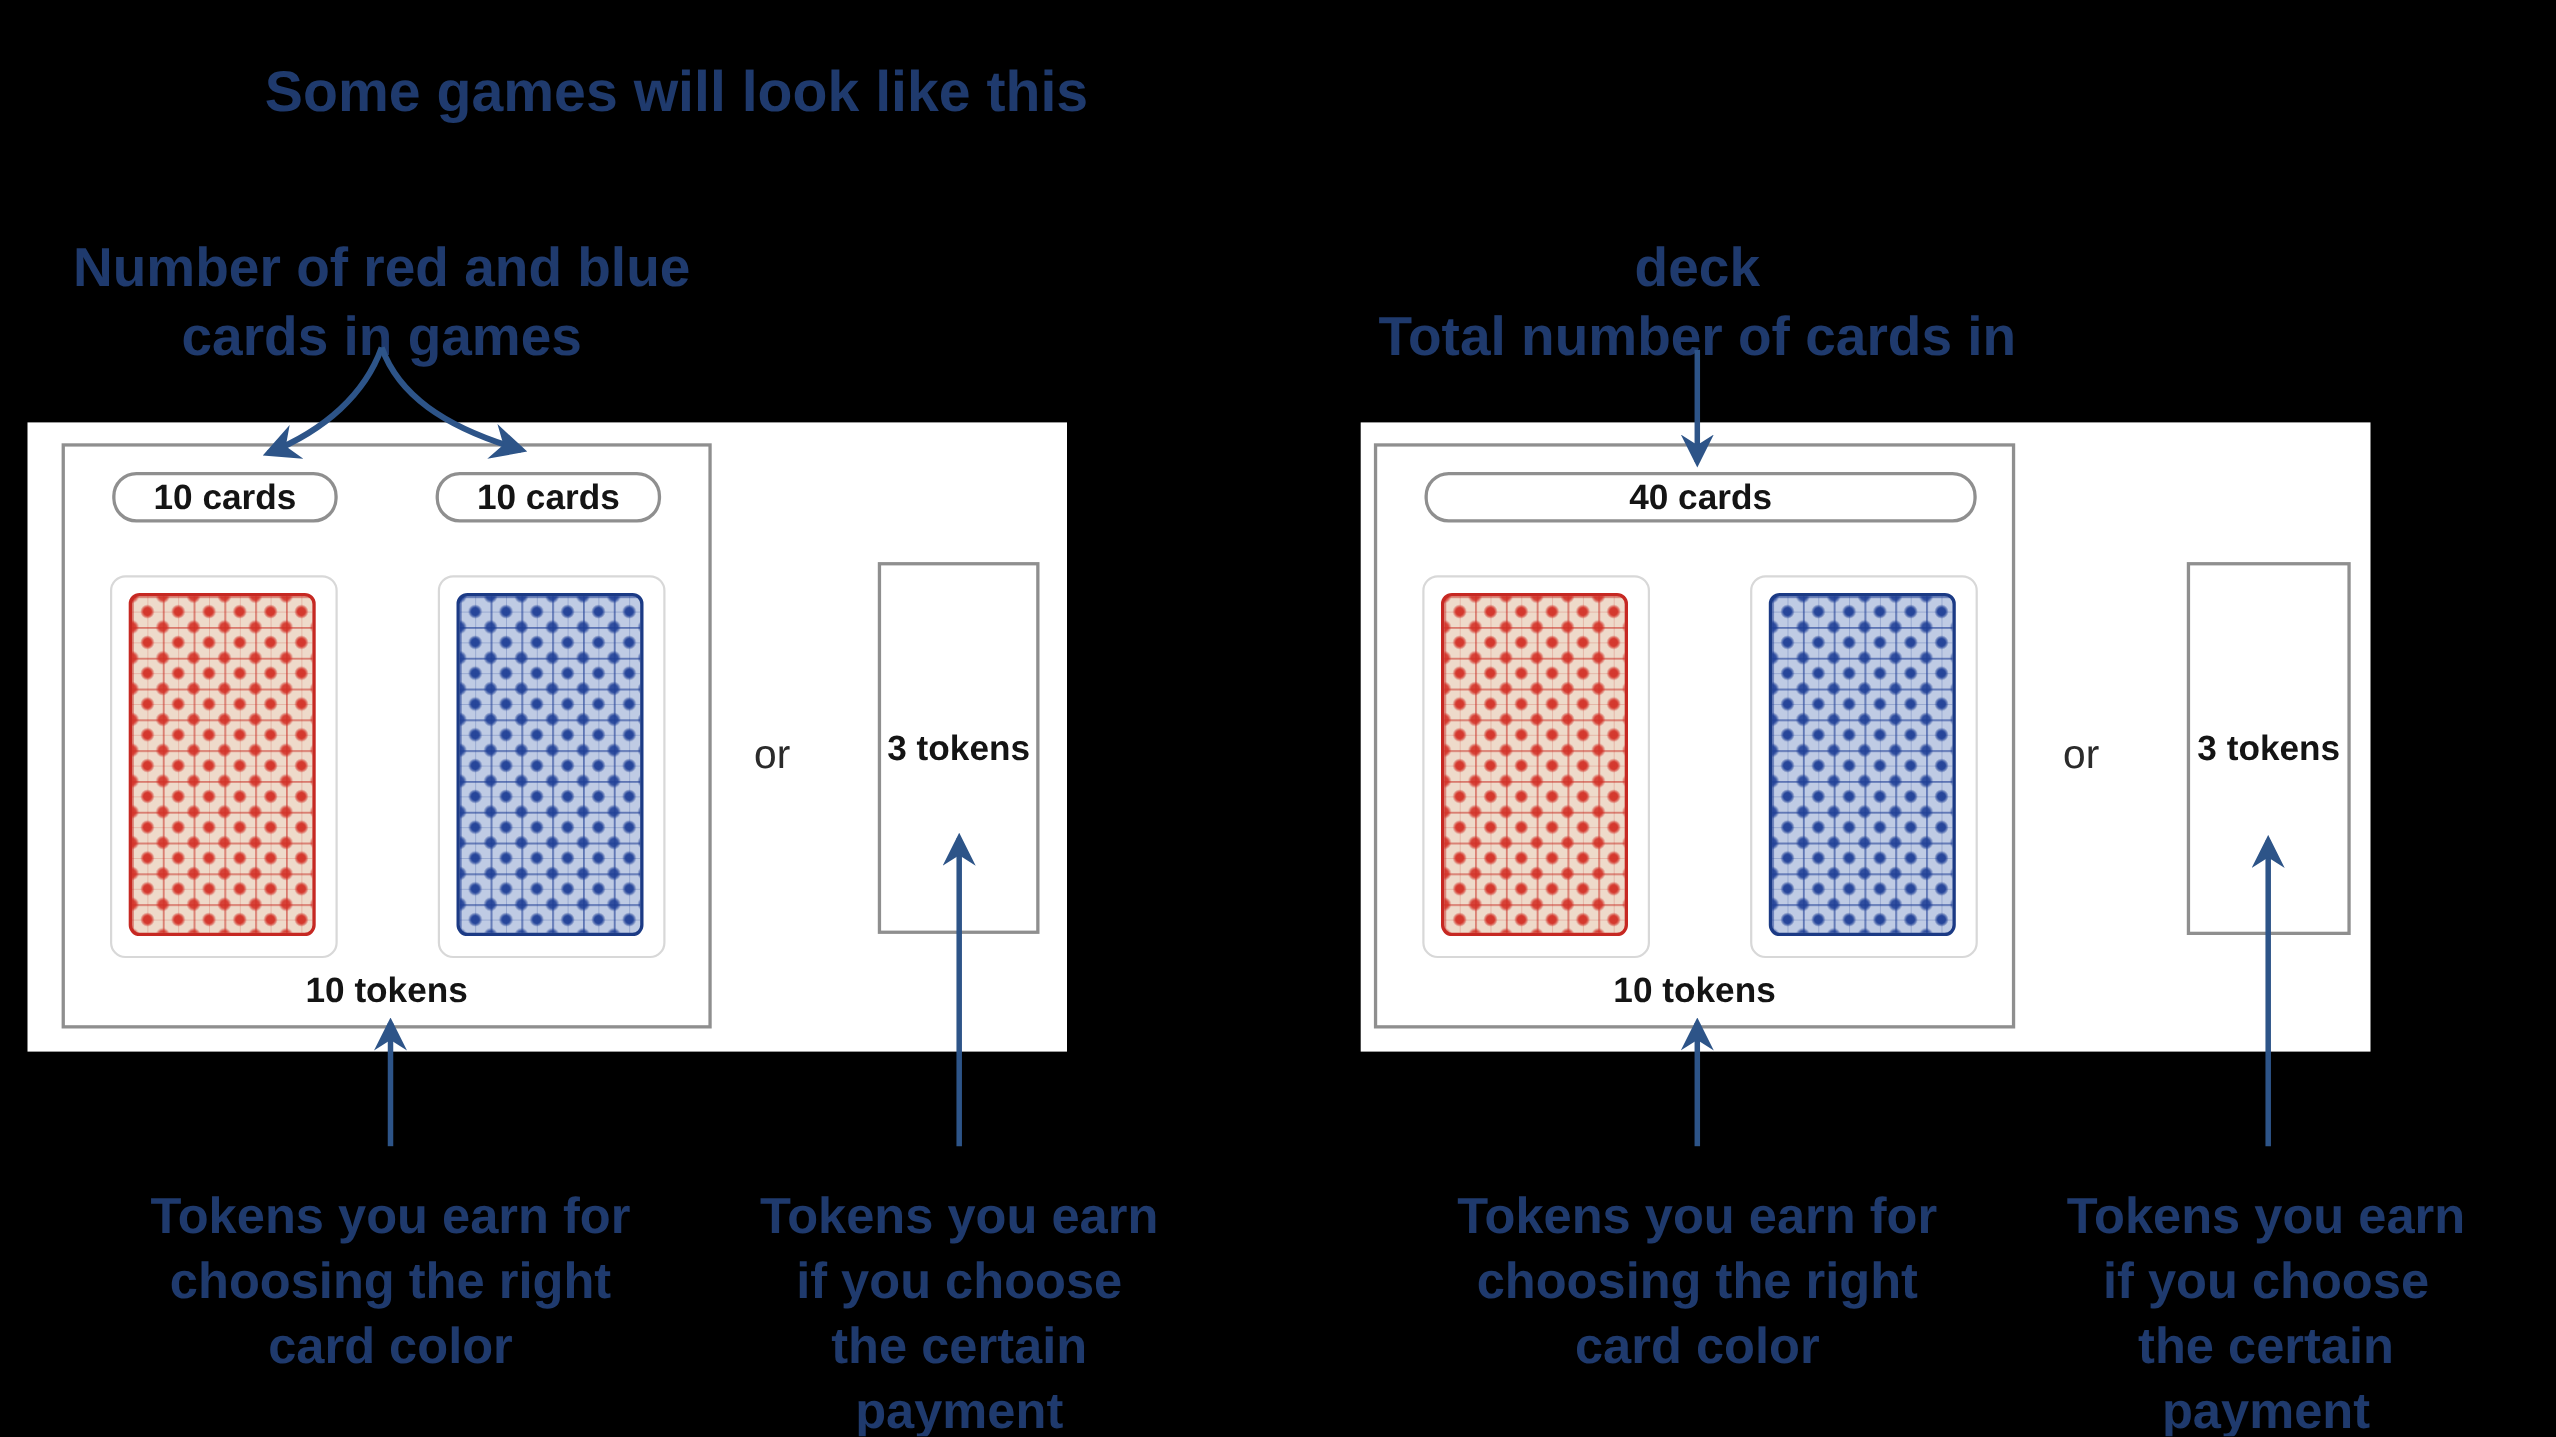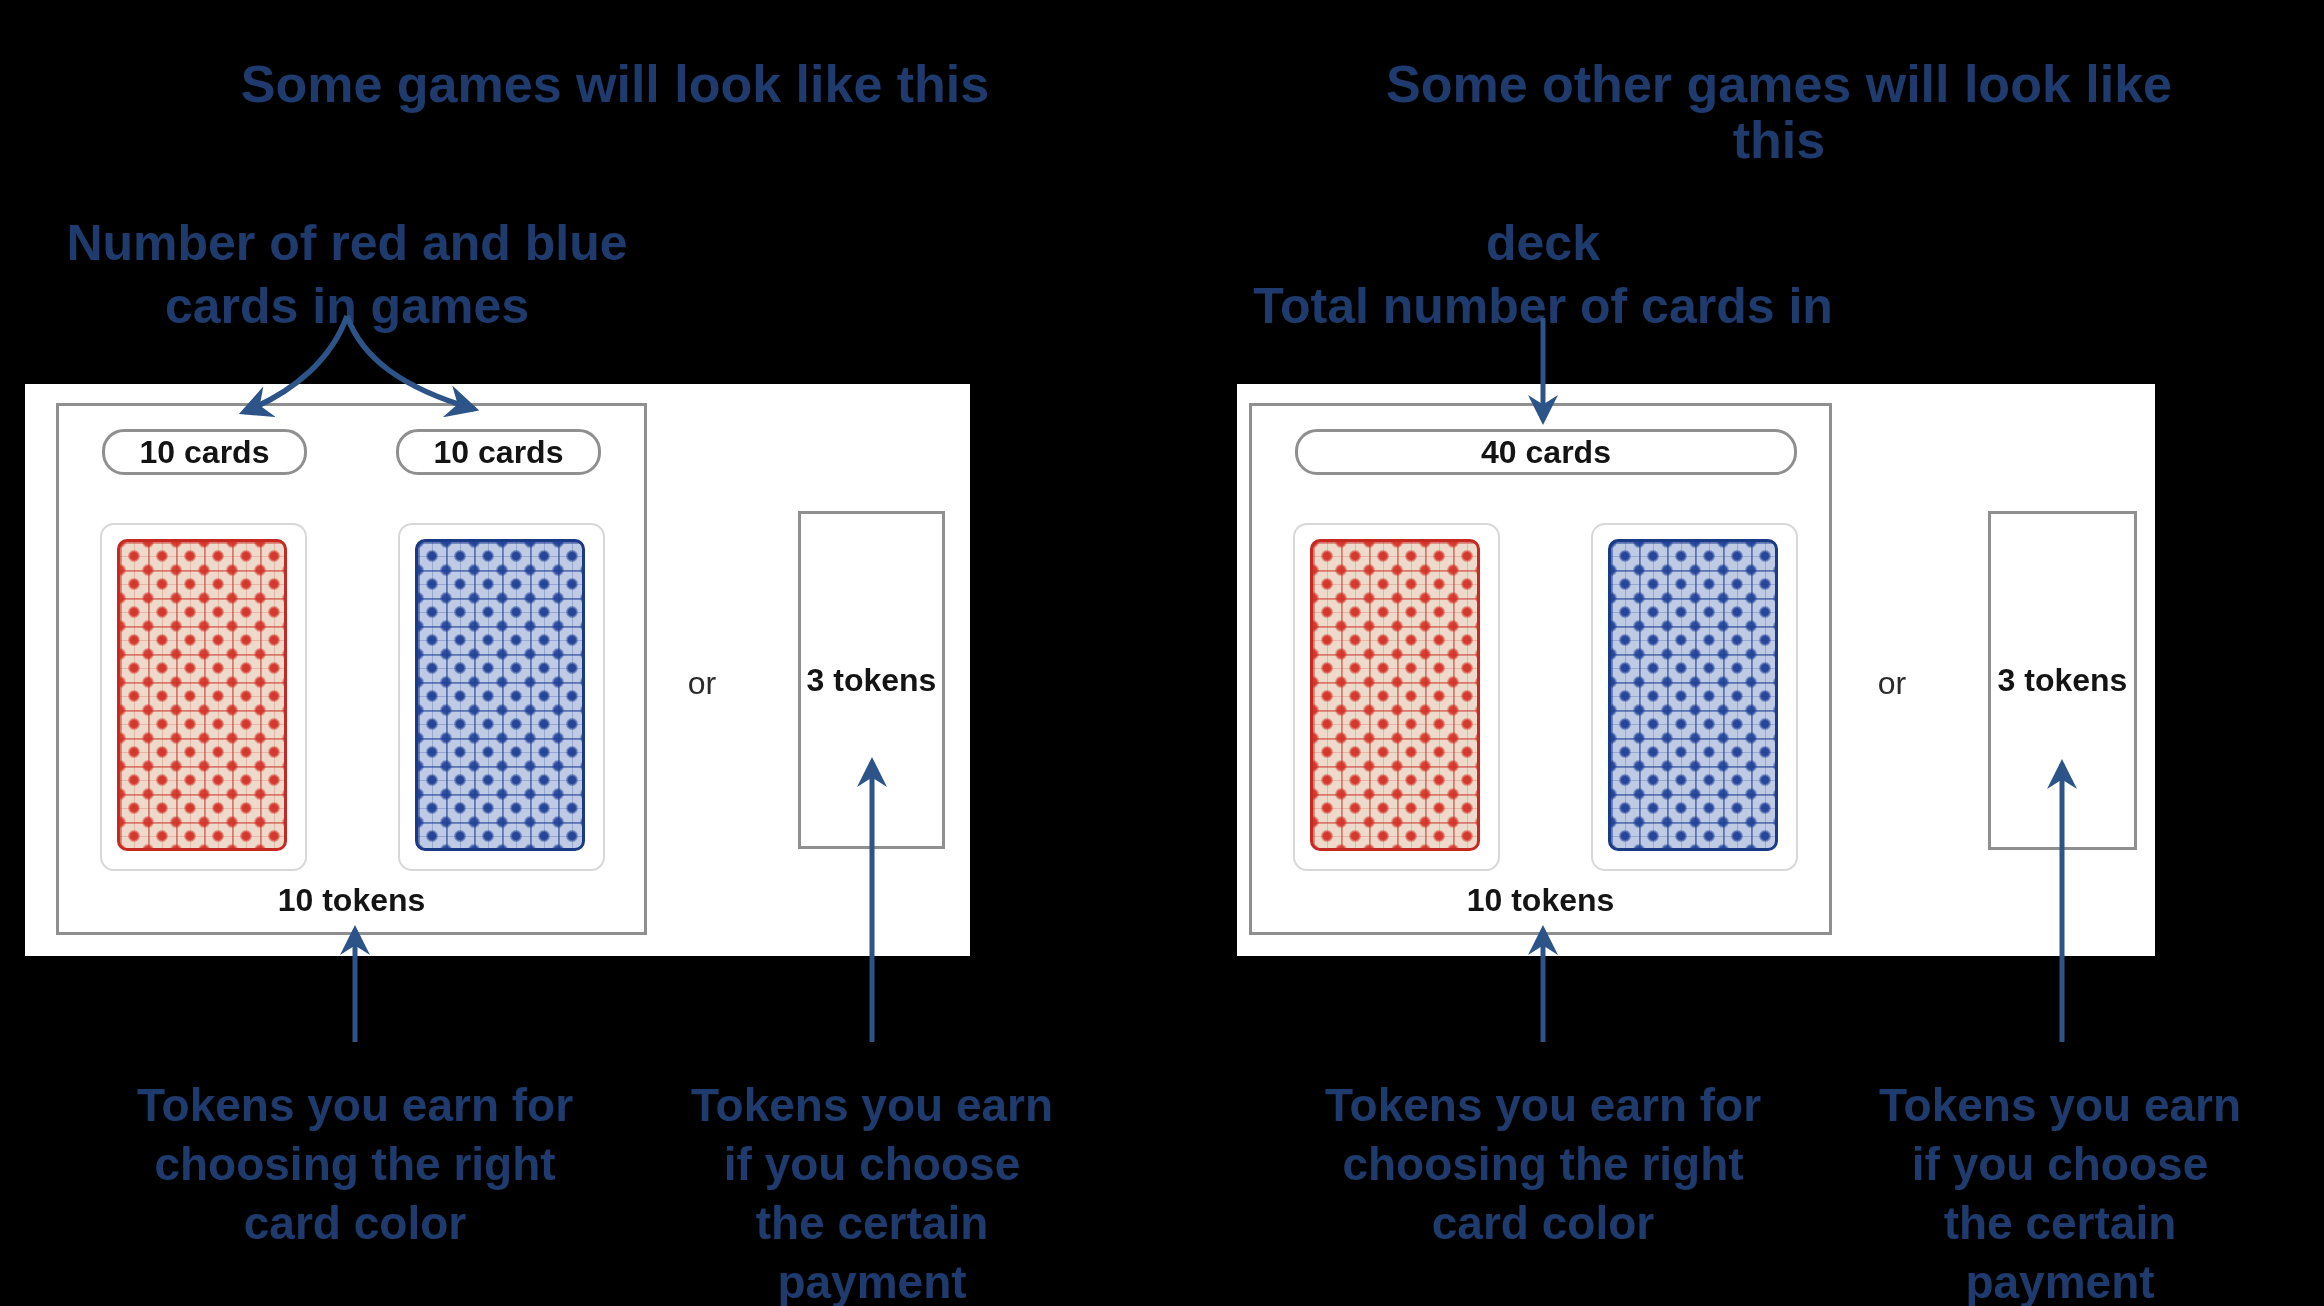--- a/index.html
+++ b/index.html
@@ -57,21 +57,21 @@
       linear-gradient(rgba(35,65,150,0.25) 1px, transparent 1px),
       linear-gradient(90deg, rgba(35,65,150,0.25) 1px, transparent 1px);
     background-size:28px 28px,28px 28px,28px 28px,28px 28px,14px 14px,14px 14px;
     background-position:0 0,14px 14px,0 0,0 0,0 0,0 0;
   }
   .tokens-label{
     position:absolute;text-align:center;font-size:32px;font-weight:bold;
     color:var(--value-text,#141414);
   }
   .or-label{
-    position:absolute;text-align:center;font-size:32px;color:#2b2b2b;
+    position:absolute;text-align:center;font-size:37px;color:#2b2b2b;
   }
   .certain-box{
     position:absolute;border:3px solid var(--box-border,#8f8f8f);background:var(--panel,#fff);
     box-sizing:border-box;display:flex;align-items:center;justify-content:center;
     font-size:32px;font-weight:bold;color:var(--value-text,#141414);
   }
   #arrow-layer{position:absolute;left:0;top:0;width:2324px;height:1306px;pointer-events:none;}
   .arrow{fill:none;stroke:var(--arrow,#2d5488);stroke-width:5px;}
   .arrow.thick{stroke-width:5.5px;}
   .arrowhead{fill:var(--arrow,#2d5488);}
@@ -121,21 +121,20 @@
     <span>card color</span>
   </div>
 
   <div class="abs navy caption" style="left:662px;top:1060px;width:420px;">
     <span>Tokens you earn</span>
     <span>if you choose</span>
     <span>the certain</span>
     <span>payment</span>
   </div>
 
-  <div class="abs navy title" style="left:1369px;top:40px;width:820px;">Some other games will look like this</div>
 
   <div class="abs navy top-label" style="left:1241px;top:196px;width:604px;">
     <span>deck</span>
     <span>Total number of cards in</span>
   </div>
 
   <div class="panel" style="left:1237px;top:384px;width:918px;height:572px;">
   </div>
 
   <div class="deck-area" style="left:1249px;top:403px;width:583px;height:532px;"></div>

